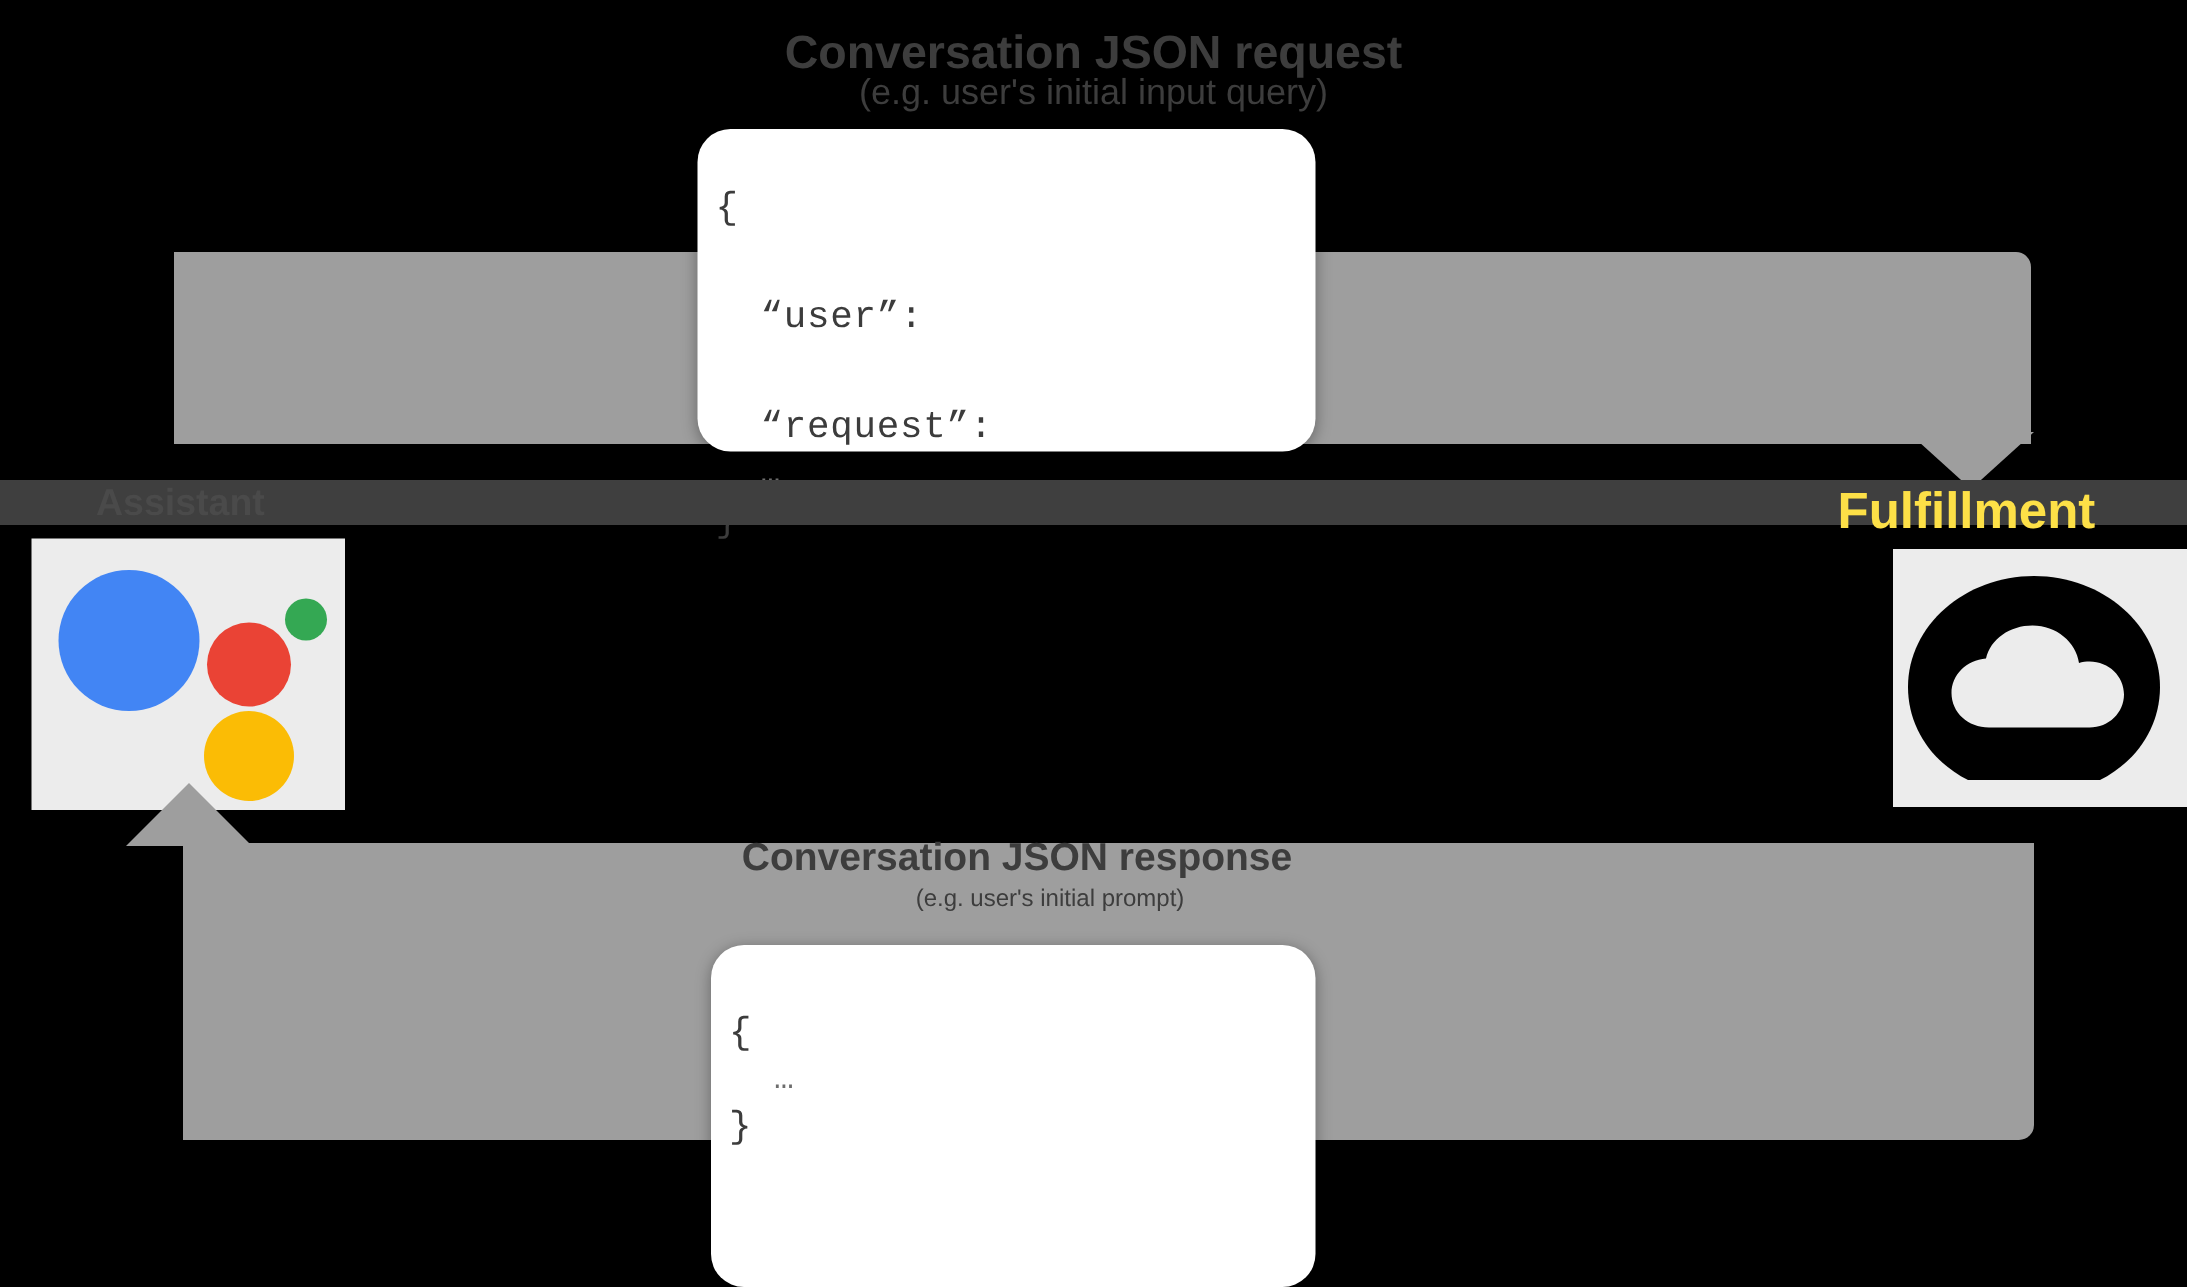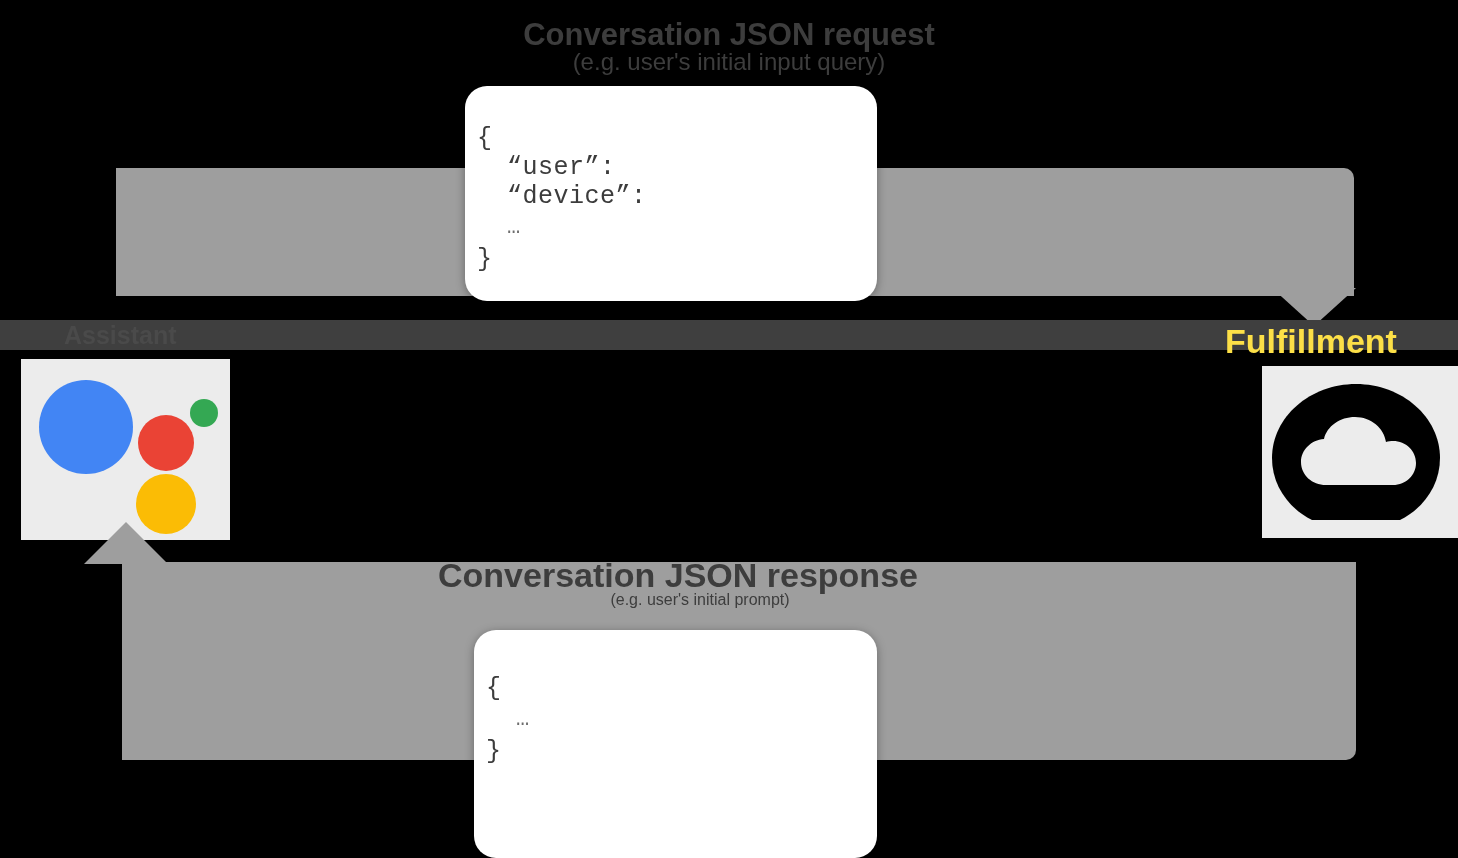--- a/index.html
+++ b/index.html
@@ -49,56 +49,56 @@
   #cloud-glyph{position:absolute;left:1272px;top:384px;width:168px;height:140px;}
 
   
   .label-line{
     position:absolute;color:#3d3d3d;
     font-family:"Liberation Sans", sans-serif;
     white-space:nowrap;
   }
   #top-label-1{left:0;top:17px;width:1458px;text-align:center;font-size:31px;font-weight:700;}
   #top-label-2{left:0;top:48px;width:1458px;text-align:center;font-size:24px;}
-  #bot-label-1{left:0;top:556px;width:1356px;text-align:center;font-size:34px;font-weight:700;}
+  #bot-label-1{left:0;top:556px;width:1356px;text-align:center;font-size:26px;font-weight:700;}
   #bot-label-2{left:0;top:591px;width:1400px;text-align:center;font-size:16px;}
 
   #assistant-label{left:64px;top:321px;font-size:25px;font-weight:700;color:#4a4a4a;}
   #fulfillment-label{left:1225px;top:322px;font-size:34px;font-weight:700;color:#fde047;}
 
   
   .json-card{
     position:absolute;background:#ffffff;border-radius:22px;
     box-shadow:0 2px 10px rgba(0,0,0,.35);
     font-family:"Liberation Mono","DejaVu Sans Mono",monospace;
     color:#3c3c3c;
     box-sizing:border-box;
   }
   #json-card-request{left:465px;top:86px;width:412px;height:215px;padding:38px 0 0 12px;}
   #json-card-response{left:474px;top:630px;width:403px;height:228px;padding:44px 0 0 12px;}
 
   .json-line{font-size:25px;line-height:29px;letter-spacing:.5px;white-space:pre;}
-  .json-indent{padding-left:30px;}
+  .json-indent{padding-left:30px;margin-top:44px;}
   .json-ellipsis{padding-left:30px;font-size:22px;color:#6d6d6d;line-height:34px;}
 </style>
 </head>
 <body>
 
 <div id="stage">
 
   <div class="band" id="band-top-body"></div>
   <div id="band-top-head"></div>
 
   <div class="label-line" id="top-label-1">Conversation JSON request</div>
   <div class="label-line" id="top-label-2">(e.g. user's initial input query)</div>
 
   <div class="json-card" id="json-card-request">
     <div class="json-line">{</div>
     <div class="json-line json-indent">“user”:</div>
-    <div class="json-line json-indent">“device”:</div>
+    <div class="json-line json-indent">“request”:</div>
     <div class="json-ellipsis">…</div>
     <div class="json-line">}</div>
   </div>
 
   <div id="mid-strip"></div>
 
   <div class="label-line" id="assistant-label">Assistant</div>
   <div class="label-line" id="fulfillment-label">Fulfillment</div>
 
   <div class="tile" id="assistant-tile"></div>

